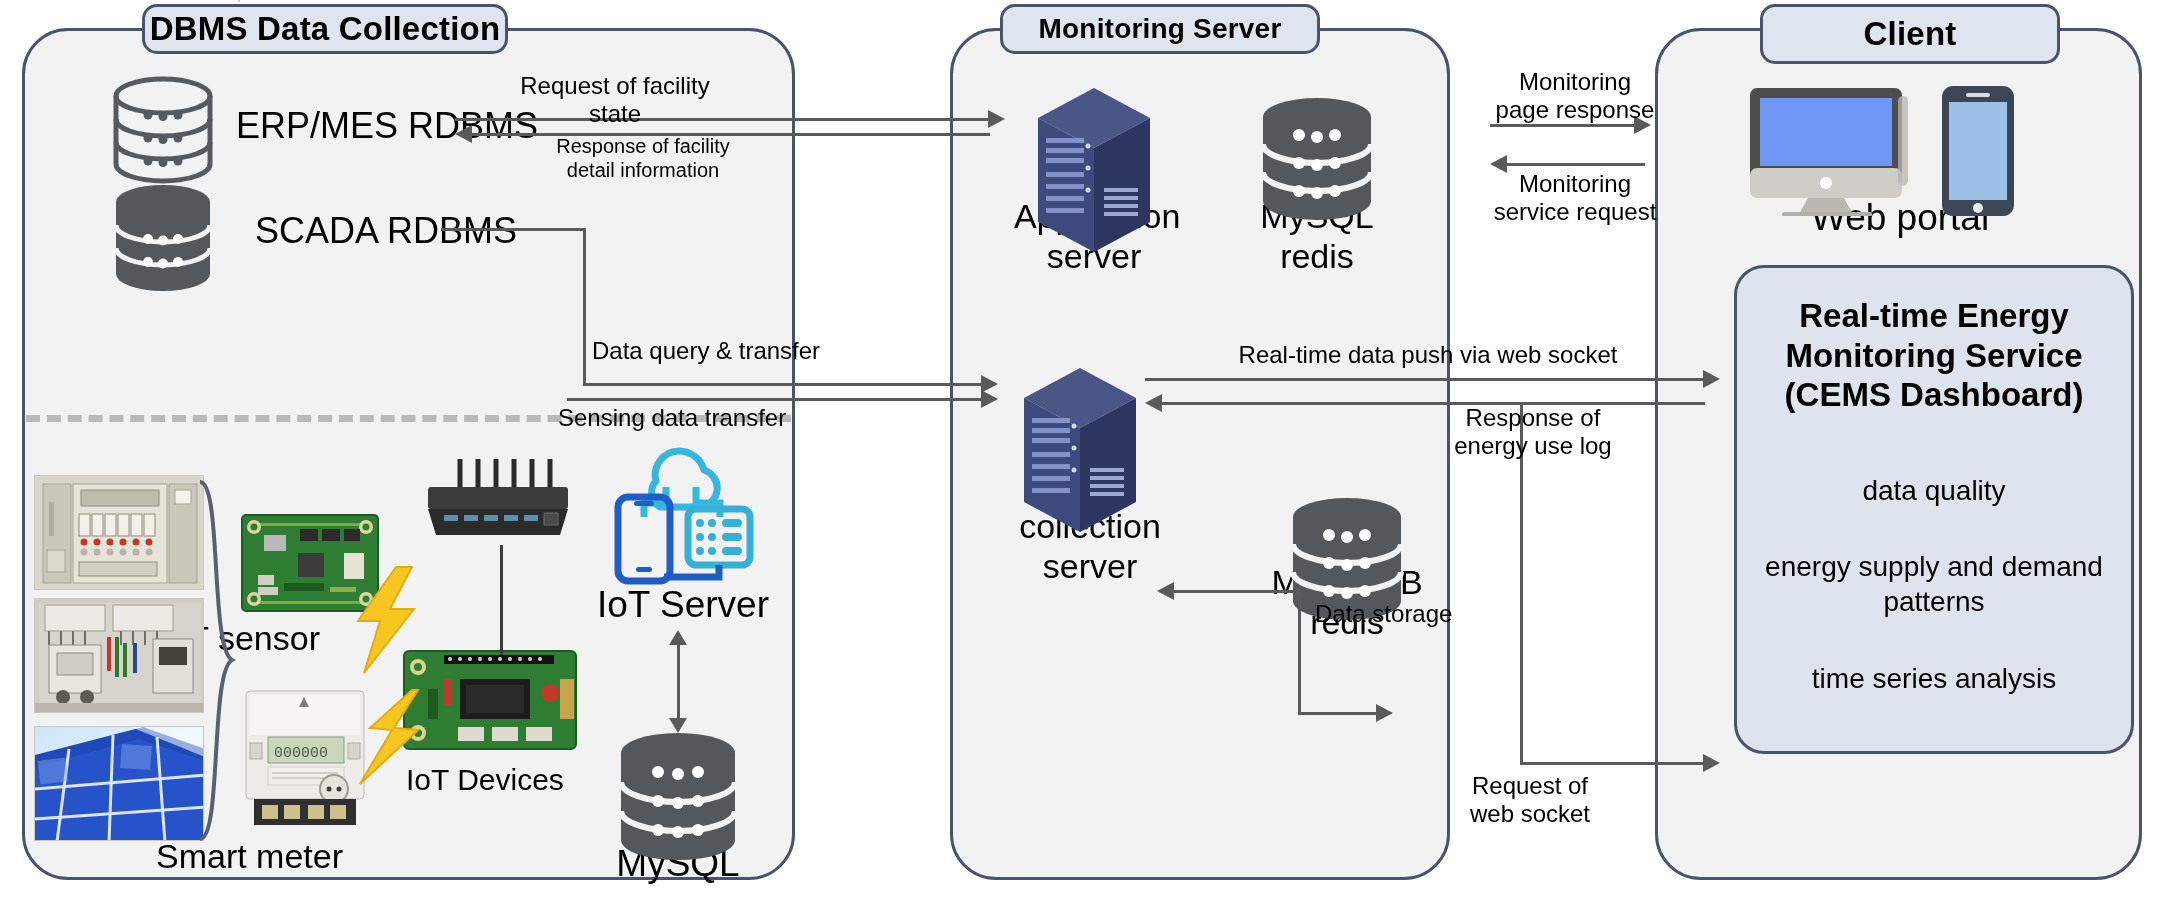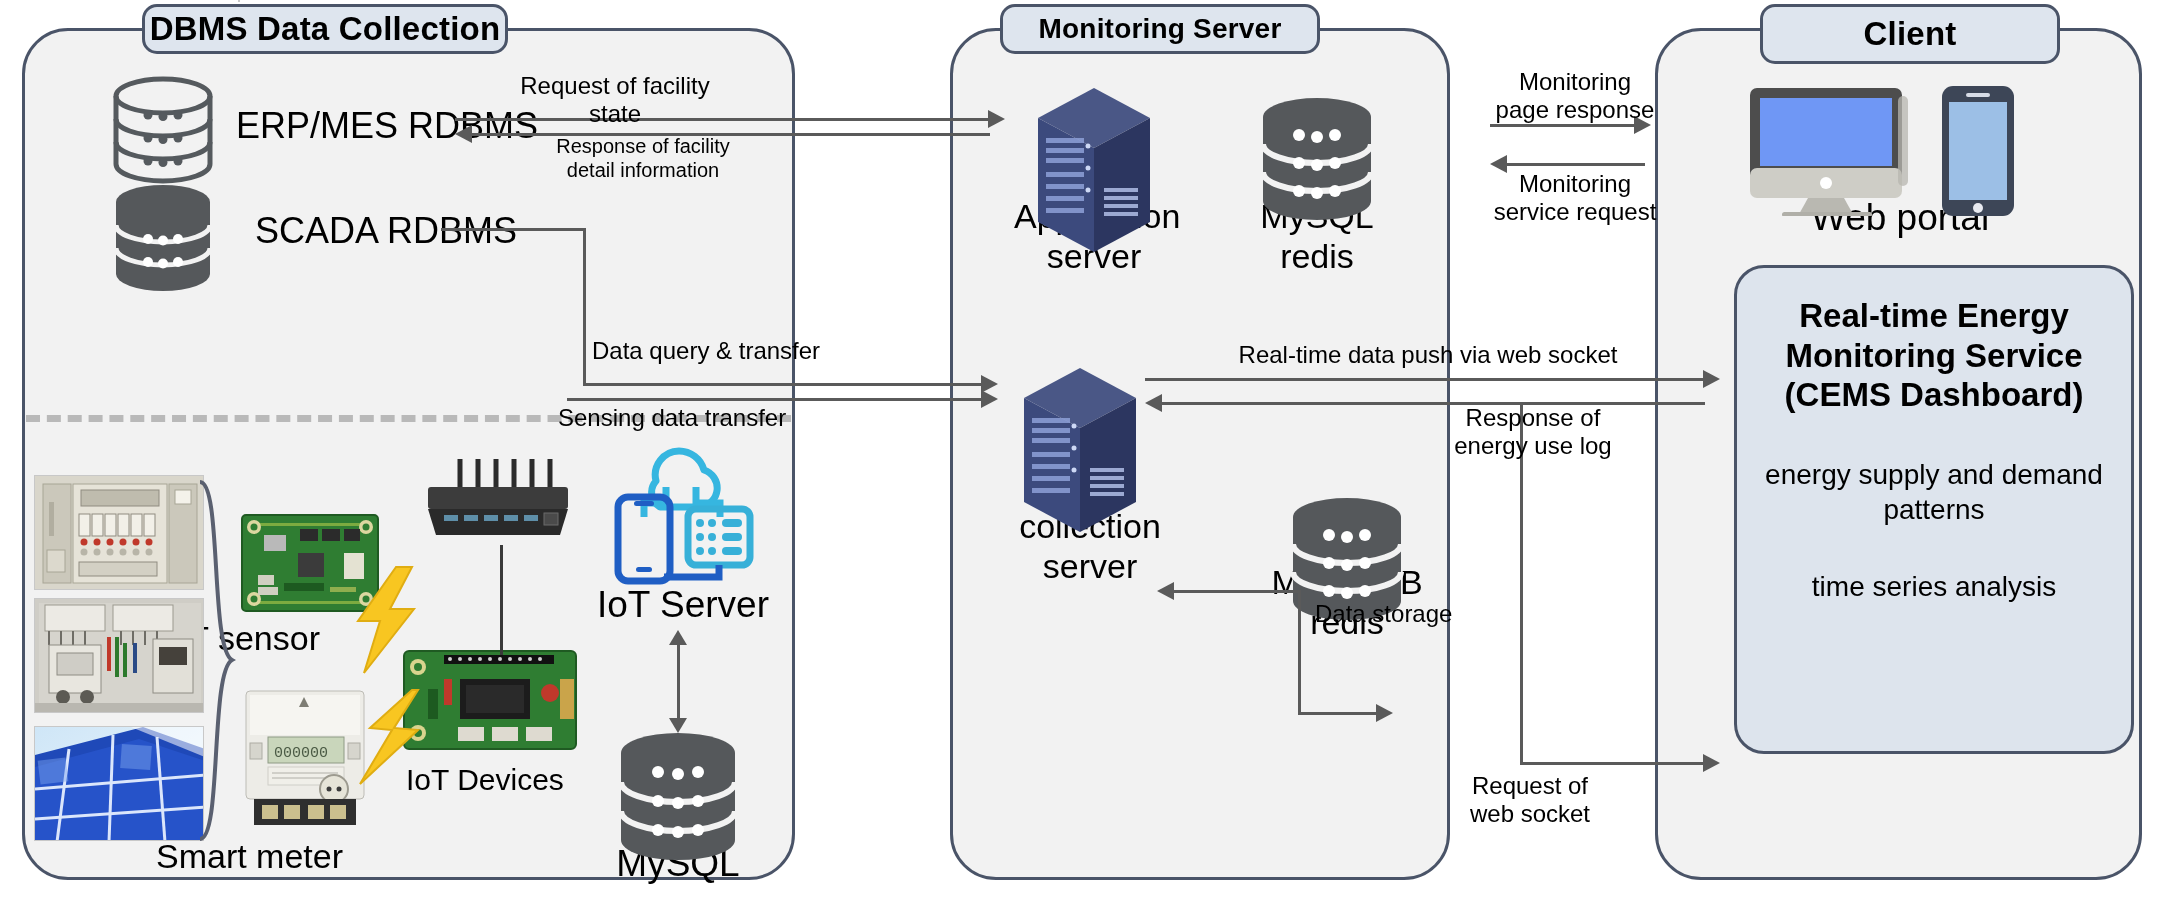--- a/index.html
+++ b/index.html
@@ -608,18 +608,19 @@
   <div class="vline" style="left:1520px;top:402px;height:362px;"></div>
   <div class="hline" style="left:1520px;top:762px;width:185px;"></div>
   <div class="arr-r" style="left:1703px;top:754px;"></div>
   <div class="lbl c onlabel" style="left:1440px;top:772px;width:180px;font-size:24px;">Request of
 web socket</div>
 
   <div class="cems" style="left:1715px;top:265px;width:400px;height:489px;padding:22px 18px 0 18px;margin-left:19px;">
     <div class="cems-title" style="font-size:33px;white-space:pre-line;margin-top:6px;">Real-time Energy
 Monitoring Service
 (CEMS Dashboard)</div>
+    <div class="cems-item" style="font-size:28px;margin-top:60px;">data quality</div>
     <div class="cems-item" style="font-size:28px;margin-top:42px;white-space:pre-line;line-height:1.25;">energy supply and demand
 patterns</div>
     <div class="cems-item" style="font-size:28px;margin-top:44px;">time series analysis</div>
   </div>
 
 </div>
 
 </body></html>

